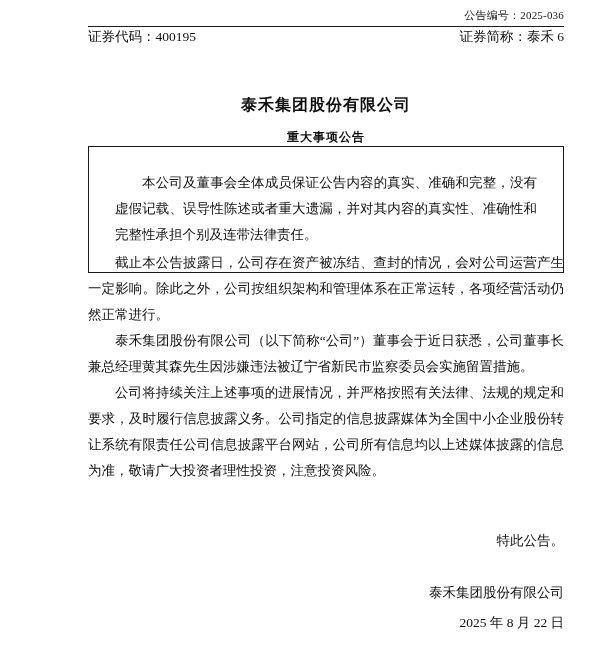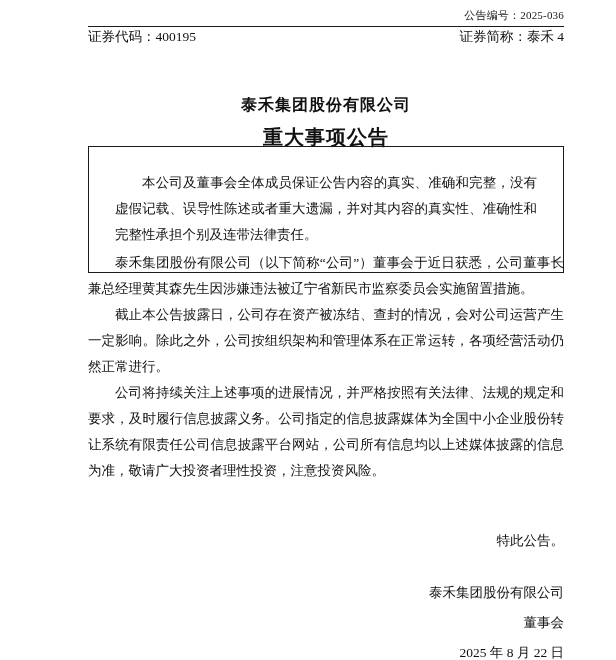--- a/index.html
+++ b/index.html
@@ -58,21 +58,21 @@
     top: 92px;
     text-align: center;
   }
   .title-main {
     font-size: 16px;
     font-weight: bold;
     letter-spacing: 1px;
     line-height: 26px;
   }
   .title-sub {
-    font-size: 20px;
+    font-size: 12px;
     font-weight: bold;
     letter-spacing: 1px;
     line-height: 26px;
     margin-top: 6px;
   }
   .notice-box {
     position: absolute;
     left: 88px;
     width: 476px;
     top: 146px;
@@ -126,39 +126,38 @@
 <body>
 
 <div class="page">
 
   <div class="doc-number">公告编号：2025-036</div>
 
   <div class="rule"></div>
 
   <div class="code-row">
     <span class="cell"><span>证券代码：</span><span>400195</span></span>
-    <span class="cell"><span>证券简称：</span><span>泰禾 4</span></span>
+    <span class="cell"><span>证券简称：</span><span>泰禾 6</span></span>
   </div>
 
   <div class="title-block">
     <div class="title-main">泰禾集团股份有限公司</div>
     <div class="title-sub">重大事项公告</div>
   </div>
 
   <div class="notice-box">
     <p>本公司及董事会全体成员保证公告内容的真实、准确和完整，没有虚假记载、误导性陈述或者重大遗漏，并对其内容的真实性、准确性和完整性承担个别及连带法律责任。</p>
   </div>
 
   <div class="body-text">
+    <p>截止本公告披露日，公司存在资产被冻结、查封的情况，会对公司运营产生一定影响。除此之外，公司按组织架构和管理体系在正常运转，各项经营活动仍然正常进行。</p>
     <p>泰禾集团股份有限公司（以下简称“公司”）董事会于近日获悉，公司董事长兼总经理黄其森先生因涉嫌违法被辽宁省新民市监察委员会实施留置措施。</p>
-    <p>截止本公告披露日，公司存在资产被冻结、查封的情况，会对公司运营产生一定影响。除此之外，公司按组织架构和管理体系在正常运转，各项经营活动仍然正常进行。</p>
     <p>公司将持续关注上述事项的进展情况，并严格按照有关法律、法规的规定和要求，及时履行信息披露义务。公司指定的信息披露媒体为全国中小企业股份转让系统有限责任公司信息披露平台网站，公司所有信息均以上述媒体披露的信息为准，敬请广大投资者理性投资，注意投资风险。</p>
   </div>
 
   <div class="closing">特此公告。</div>
 
   <div class="sign-block">
     <div>泰禾集团股份有限公司</div>
-    <div>董事会</div>
     <div>2025 年 8 月 22 日</div>
   </div>
 
 </div>
 
 </body></html>

